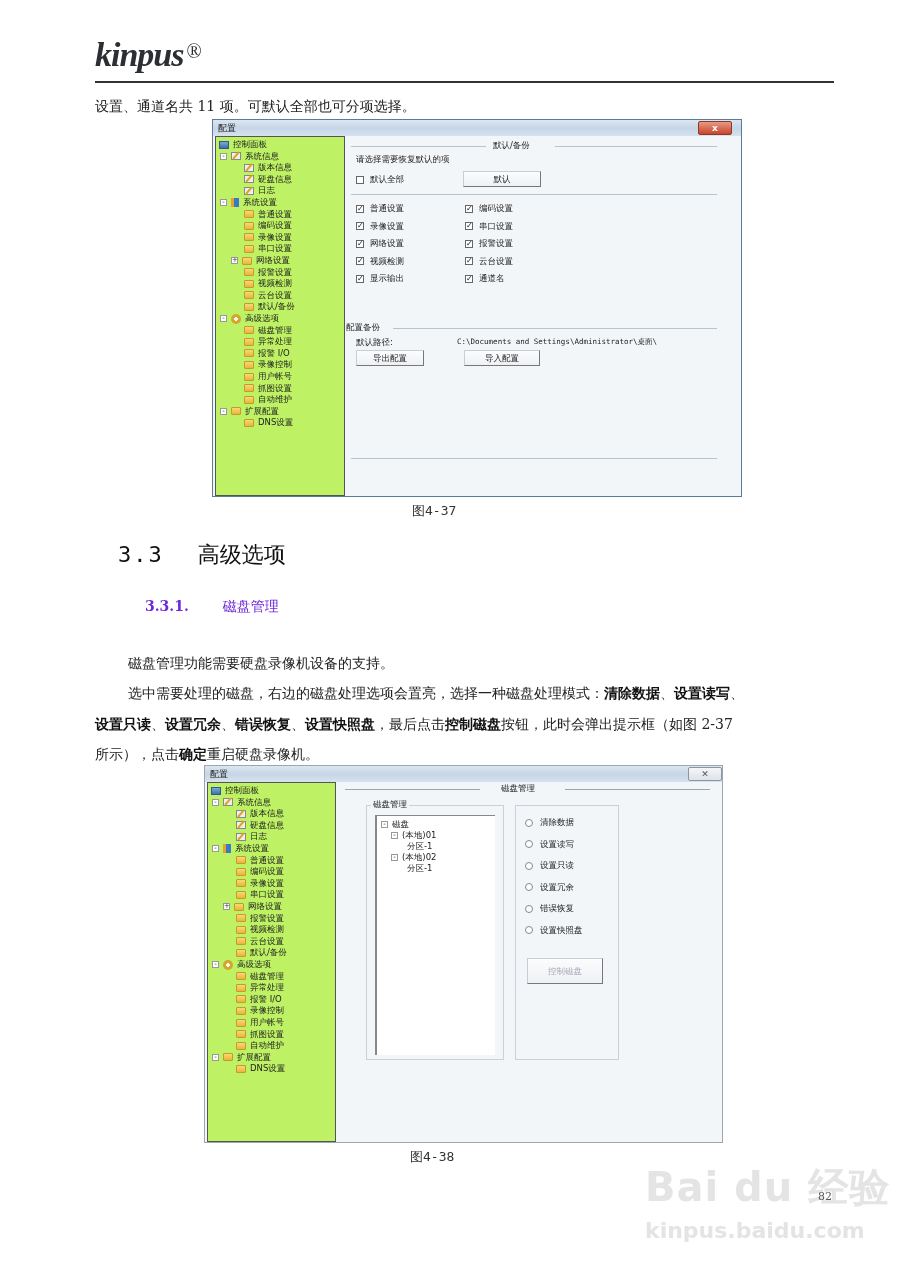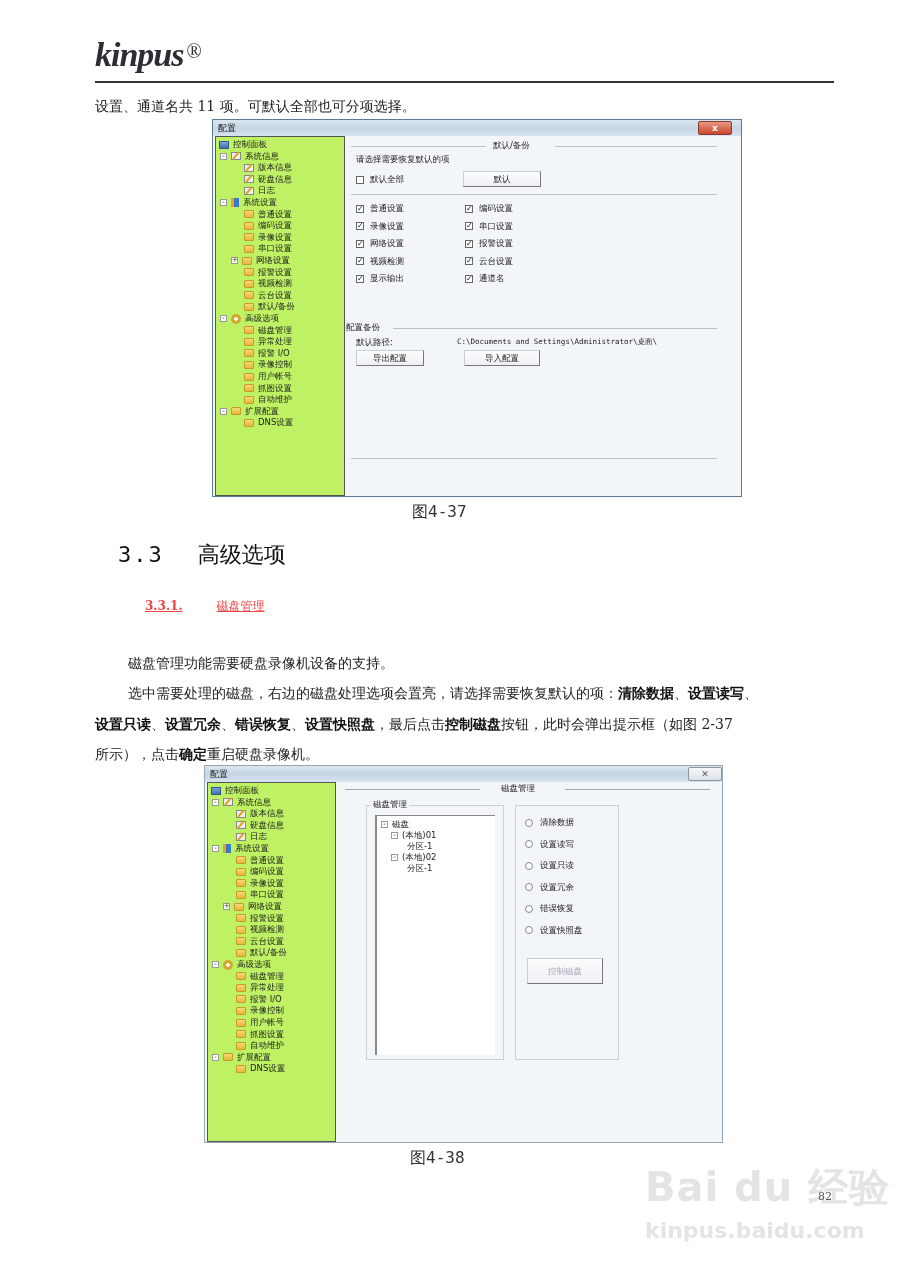--- a/index.html
+++ b/index.html
@@ -35,23 +35,23 @@
   .exp { display:inline-block; width:7px; height:7px; border:1px solid #999; box-sizing:border-box; font-size:7px; line-height:5px; text-align:center; color:#333; margin-right:4px; flex:none; background:#fff; }
 
   .lbl { position:absolute; font-family:"DejaVu Sans", sans-serif; font-size:8.5px; color:#222; white-space:nowrap; }
   .sep { position:absolute; height:1px; background:#b9c3cc; }
   .btn { position:absolute; height:16px; box-sizing:border-box; border:1px solid #c8ced4; border-right-color:#777; border-bottom-color:#777;
     background:linear-gradient(180deg,#fbfcfd,#eef1f4); font-family:"DejaVu Sans", sans-serif; font-size:8.5px; text-align:center; line-height:14px; color:#222; }
   .btn.disabled { color:#aab; height:26px; line-height:24px; }
   .cb { display:inline-block; width:8px; height:8px; border:1px solid #666; box-sizing:border-box; background:#fff; font-size:8px; line-height:6px; text-align:center; margin-right:6px; vertical-align:middle; color:#111; font-weight:bold;}
   .radio { display:inline-block; width:8px; height:8px; border:1px solid #888; border-radius:50%; box-sizing:border-box; background:#fff; margin-right:7px; vertical-align:middle; }
   .group { position:absolute; border:1px solid #c9d0d6; box-sizing:border-box; }
-  .caption { position:absolute; font-family:"DejaVu Sans Mono", monospace; font-size:16px; color:#333; }
+  .caption { position:absolute; font-family:"DejaVu Sans Mono", monospace; font-size:13px; color:#333; }
   .h2 { font-family:"DejaVu Sans", sans-serif; font-size:22px; color:#111; }
-  .h3 { font-family:"DejaVu Serif", serif; font-size:12px; color:#ef4444;text-decoration:underline; }
+  .h3 { font-family:"DejaVu Serif", serif; font-size:14px; color:#6d28d9; }
   .watermark { color:#e4e4e4; font-family:"DejaVu Sans", sans-serif; font-weight:bold; }
 </style>
 </head>
 <body>
 
 <div class="abs logo"><span>kinpus</span><span class="reg">®</span></div>
 <div class="abs hr"></div>
 <div class="abs para" style="left:95px;top:96px;">设置、通道名共 11 项。可默认全部也可分项选择。</div>
 
 <div class="abs win" style="left:212px;top:119px;width:530px;height:378px;">
@@ -211,21 +211,21 @@
     <div class="lbl" style="left: 252px; top: 135.5px;"><span class="cb">✓</span><span>云台设置</span></div>
     <div class="lbl" style="left: 143px; top: 153px;"><span class="cb">✓</span><span>显示输出</span></div>
     <div class="lbl" style="left: 252px; top: 153px;"><span class="cb">✓</span><span>通道名</span></div>
   </div>
 <div class="caption" style="left:412px;top:502px;">图4-37</div>
 
 <div class="abs h2" style="left:118px;top:540px;"><span style="font-family:'DejaVu Sans Mono',monospace;letter-spacing:2px;">3.3</span><span style="display:inline-block;width:34px;"></span><span>高级选项</span></div>
 <div class="abs h3" style="left:145px;top:598px;"><b>3.3.1.</b><span style="display:inline-block;width:34px;"></span><span>磁盘管理</span></div>
 
 <div class="abs para" style="left:128px;top:653px;">磁盘管理功能需要硬盘录像机设备的支持。</div>
-<div class="abs para" style="left:128px;top:683px;"><span>选中需要处理的磁盘，右边的磁盘处理选项会置亮，请选择需要恢复默认的项：</span><b>清除数据</b><span>、</span><b>设置读写</b><span>、</span></div>
+<div class="abs para" style="left:128px;top:683px;"><span>选中需要处理的磁盘，右边的磁盘处理选项会置亮，选择一种磁盘处理模式：</span><b>清除数据</b><span>、</span><b>设置读写</b><span>、</span></div>
 <div class="abs para" style="left:95px;top:714px;"><b>设置只读</b><span>、</span><b>设置冗余</b><span>、</span><b>错误恢复</b><span>、</span><b>设置快照盘</b><span>，最后点击</span><b>控制磁盘</b><span>按钮，此时会弹出提示框（如图 2-37</span></div>
 <div class="abs para" style="left:95px;top:744px;"><span>所示），点击</span><b>确定</b><span>重启硬盘录像机。</span></div>
 
 <div class="abs win" style="left:204px;top:765px;width:519px;height:378px;border-color:#9aa6b2;">
   <div class="titlebar"></div>
   <div class="title">配置</div>
   <div class="close inactive" style="left:483px;">✕</div>
   <div class="tree" id="tree2" style="left:2px;top:16px;width:129px;height:360px;">
       <div class="tree-item" style="left: 3px; top: 2px;">
         <span class="ico root"></span>

